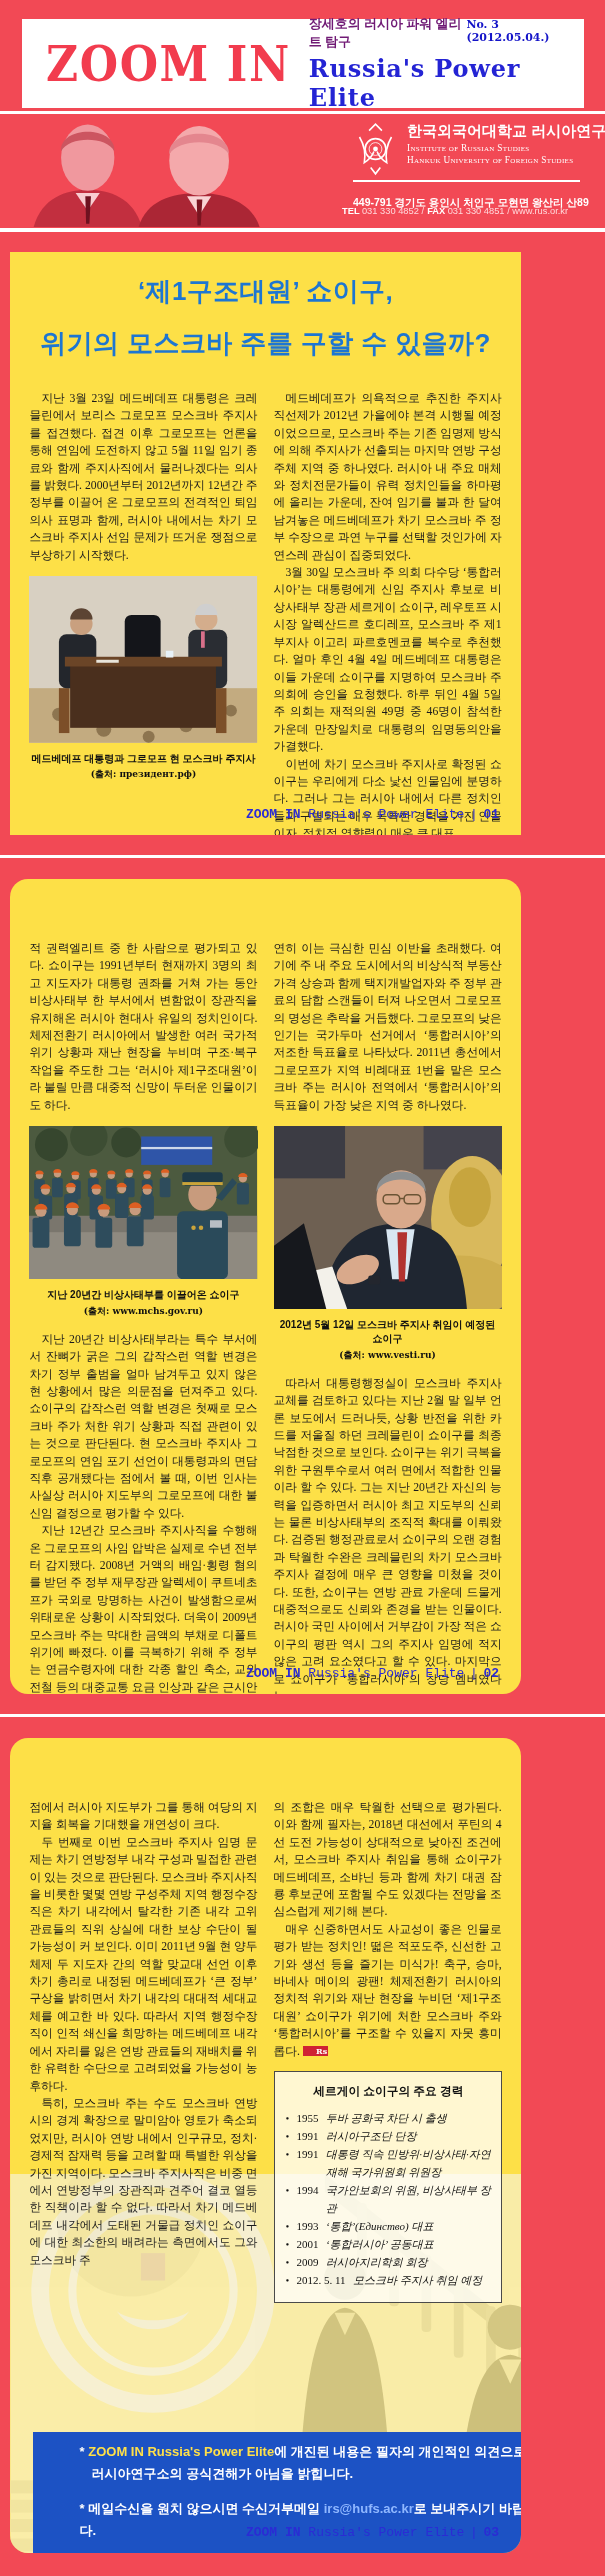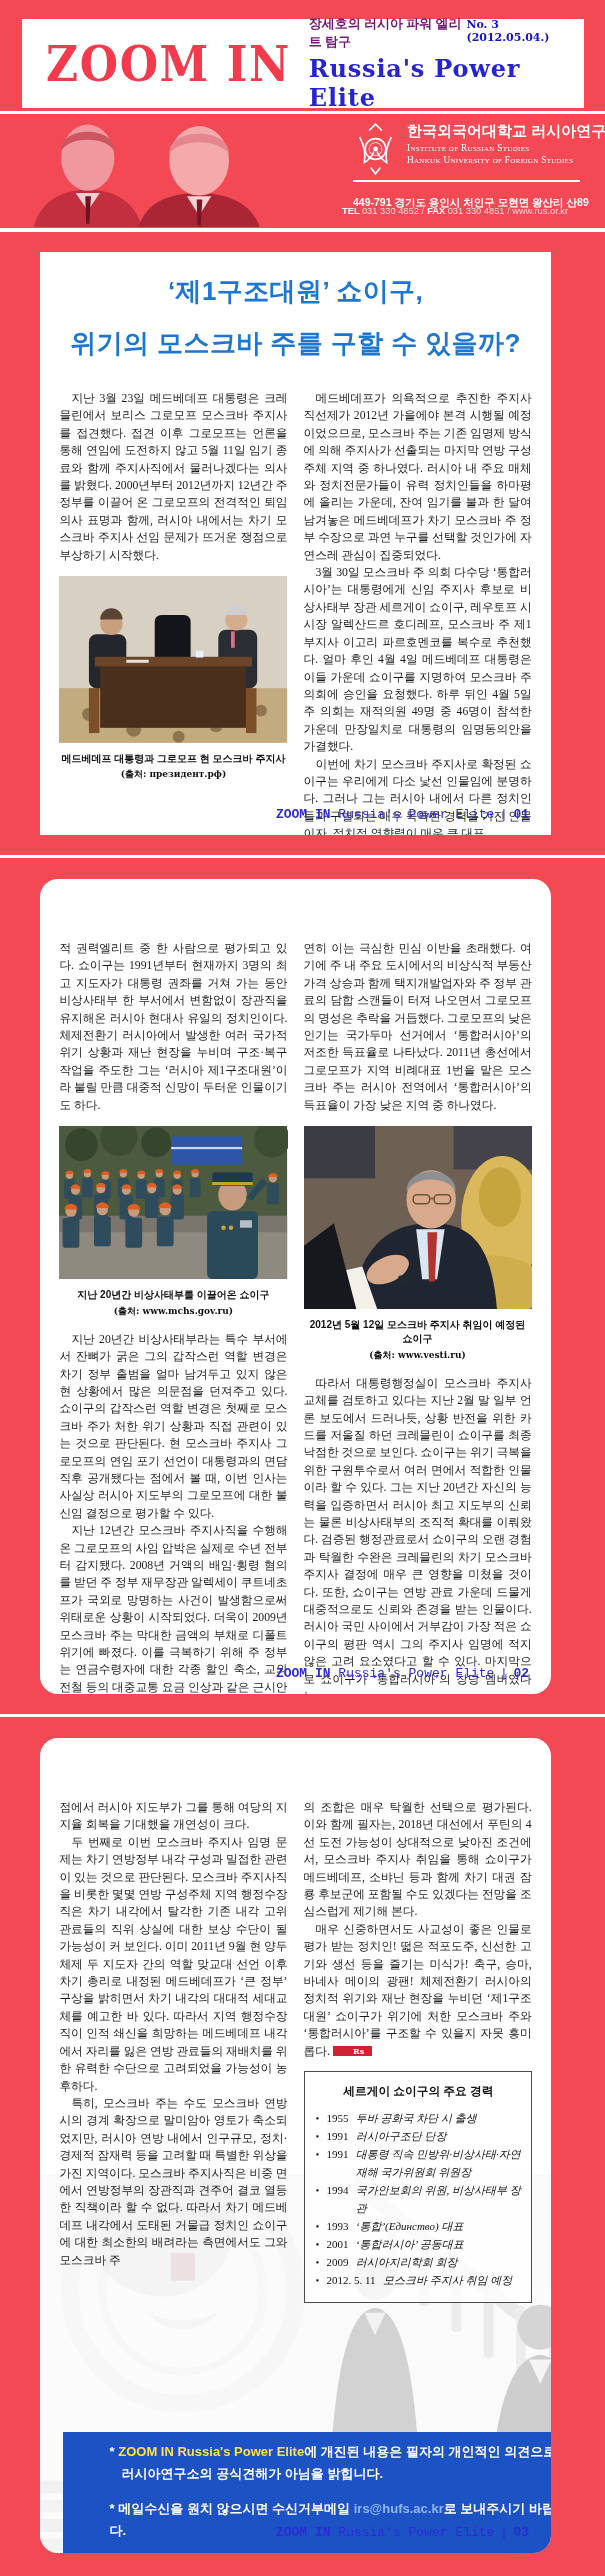--- a/index.html
+++ b/index.html
@@ -27,21 +27,21 @@
   .inst-en { font-family:"Liberation Serif", serif; font-variant:small-caps; font-size:9.3px; line-height:10.5px; letter-spacing:0.3px; margin-top:1.6px; white-space:nowrap; }
   .inst-line { position:absolute; left:353px; width:227px; top:180px; height:1.6px; background:#fff; }
   .inst-addr { position:absolute; left:353px; top:196px; font-family:"Liberation Sans", sans-serif; font-weight:bold;
                font-size:10.5px; color:#fff; white-space:nowrap; }
   .inst-contact { position:absolute; left:342px; top:206px; font-family:"Liberation Sans", sans-serif;
                   font-size:9.3px; color:#ffd9dc; white-space:nowrap; }
   .inst-contact .lbl { font-weight:bold; color:#fff; margin-right:2.4px; }
   .inst-contact .val { margin-right:3.2px; }
 
   
-  .page { position:relative; margin:0 40px; width:511px; background:#ffffff; overflow:hidden; }
+  .page { position:relative; margin:0 10px; width:511px; background:#fde047; overflow:hidden; }
   .page1 { height:583px; }
   .page2, .page3 { height:815px;border-radius:18px; }
   .gap { height:44px; position:relative; }
   .gap .wline { position:absolute; left:0; right:0; top:20px; height:3.2px; }
   .tail { height:22px; }
 
   .title { margin:13px 24px 0; text-align:center; font-family:"Liberation Sans", sans-serif;
            font-weight:800; font-size:26px; line-height:52px; color:#1d76d2; letter-spacing:0.4px; }
   .title span { display:block; }
 
@@ -55,21 +55,21 @@
   figure svg { display:block; width:100%; }
   .cap { margin-top:9px; text-align:center; font-family:"Liberation Sans", sans-serif; font-weight:bold; font-size:10px; color:#111; }
   .src { margin-top:2.4px; text-align:center; font-family:"DejaVu Serif", serif; font-weight:bold; font-size:9px; color:#111; }
 
   .pfoot { position:absolute; right:22px; bottom:13px; font-family:Liberation Mono, monospace;
            font-size:13px; color:#2b2bd4; z-index:3; white-space:nowrap; }
   .pfoot .fb { font-weight:bold; }
   .pfoot .fsep { margin:0 5.6px; }
 
   .endmark { display:inline-block; background:#cf2233; color:#fff; font-family:"DejaVu Serif", serif;
-             font-weight:bold; font-size:8px; line-height:10.5px; padding:0 8px; margin-left:3.2px; vertical-align:0.8px; }
+             font-weight:bold; font-size:8px; line-height:10.5px; padding:0 1px; margin-left:3.2px; vertical-align:0.8px; }
 
   .cbox { border:1.6px solid #4a4a4a; margin-top:11.3px; padding:9.7px 9.7px 13px 11.3px; background:rgba(255,255,255,0.75); }
   .cbox h3 { margin:1.6px 0 10.5px; text-align:center; font-family:"Liberation Sans", sans-serif; font-size:11.7px; color:#111; }
   .cbox ul { list-style:none; margin:0; padding:0; font-size:11px; line-height:18px; color:#111; }
   .cbox li { display:flex; }
   .cbox li::before { content:"●"; font-size:5.6px; line-height:18px; margin-right:7.3px; }
   .cbox .yr { white-space:nowrap; margin-right:7.3px; }
   .cbox .tx { flex:1;font-style:italic; }
 
   

